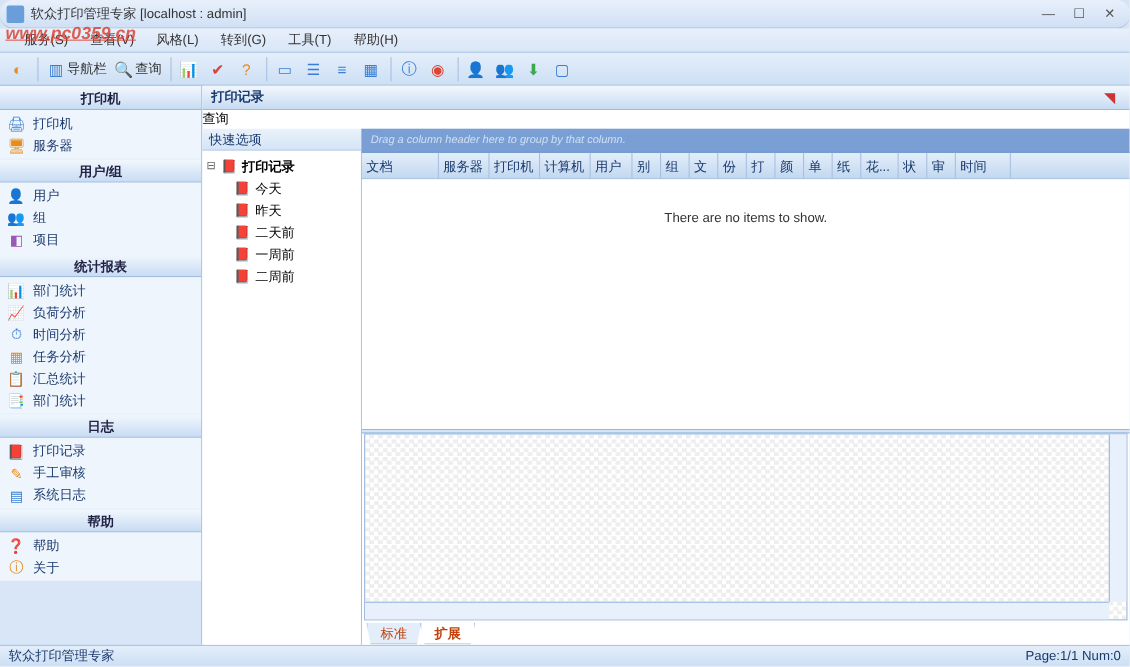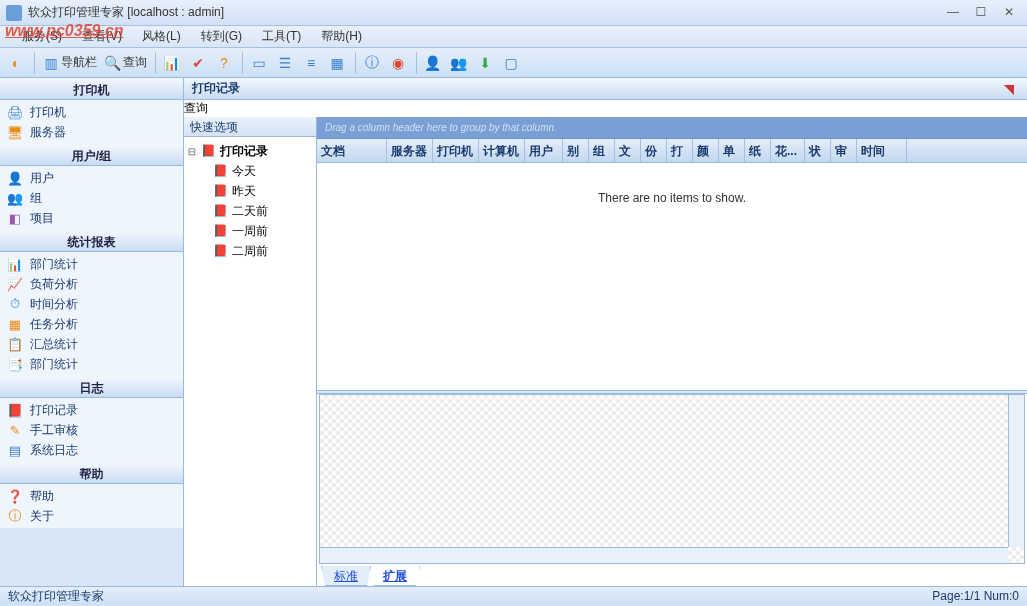--- a/index.html
+++ b/index.html
@@ -1,19 +1,19 @@
 <!DOCTYPE html>
 <html><head>
 <meta charset="utf-8">
 <style>
 * { margin: 0; padding: 0; box-sizing: border-box; font-family: "Microsoft YaHei", SimSun, Arial, sans-serif; font-size: 12px; }
 body { background: #d6e4f5; width: 1027px; height: 606px; overflow: hidden; position: relative; }
 
 
-.titlebar { height: 26px; background: linear-gradient(#e8f0fb, #d0e0f5); display: flex; align-items: center; padding: 0 6px; border-bottom: 1px solid #a8c0e0; }
+.titlebar { height: 26px; background: linear-gradient(#e8f0fb, #d0e0f5); display: flex; align-items: center; padding: 0 6px; border-bottom: 1px solid #a8c0e0; border-radius: 12px; }
 .titlebar .app-icon { width: 16px; height: 16px; background: #6a9edb; border-radius: 2px; margin-right: 6px; }
 .titlebar .title { flex: 1; color: #333; }
 .titlebar .wbtn { width: 24px; height: 18px; margin-left: 4px; text-align: center; line-height: 16px; color: #555; cursor: pointer; }
 
 
 .watermark { position: absolute; top: 8px; left: 5px; z-index: 100; pointer-events: none; opacity: 0.85; font-weight: bold; font-style: italic; }
 .watermark .big { font-size: 28px; color: #2a7fd4; text-shadow: 1px 1px #fff; }
 .watermark .url { font-size: 16px; color: #d43; text-decoration: underline; }
 
 
@@ -39,44 +39,44 @@
 .side-item .lbl { color: #1a3a6e; }
 
 
 .content { flex: 1; display: flex; flex-direction: column; background: #fff; }
 .content-header { height: 22px; background: linear-gradient(#f2f7fd, #c8dcf3); border-bottom: 1px solid #9bb8de; display: flex; align-items: center; padding: 0 8px; font-weight: bold; color: #1a3a6e; }
 .content-header .qbtn { margin-left: auto; width: 20px; text-align: center; color: #c33; cursor: pointer; }
 
 .content-body { flex: 1; display: flex; }
 
 
-.tree-panel { width: 133px; border-right: 1px solid #9bb8de; display: flex; flex-direction: column; }
+.tree-panel { width: 145px; border-right: 1px solid #9bb8de; display: flex; flex-direction: column; }
 .tree-header { height: 20px; background: linear-gradient(#eaf2fb, #d4e4f6); border-bottom: 1px solid #9bb8de; padding: 0 6px; line-height: 20px; color: #1a3a6e; }
 .tree { flex: 1; background: #fff; padding: 4px 2px; overflow: auto; }
 .tree-node { display: flex; align-items: center; height: 20px; cursor: pointer; }
 .tree-node .exp { width: 12px; text-align: center; color: #666; font-size: 10px; }
 .tree-node .tico { width: 16px; height: 16px; margin: 0 3px; display: inline-flex; align-items: center; justify-content: center; color: #c55; font-size: 12px; }
 .tree-node.child { padding-left: 24px; }
 .tree-node.root .tlbl { font-weight: bold; }
 
 
 .grid-area { flex: 1; display: flex; flex-direction: column; position: relative; }
 .group-bar { height: 22px; background: #7a9fd4; color: #cfe0f5; padding: 0 8px; line-height: 22px; border-bottom: 1px solid #6890c9; font-style: italic; font-size: 10px; }
-.grid-header { height: 24px; background: linear-gradient(#e4eefa, #c2d8f0); border-bottom: 1px solid #9bb8de; display: flex; font-weight: bold; }
+.grid-header { height: 24px; background: linear-gradient(#e4eefa, #c2d8f0); border-bottom: 1px solid #9bb8de; display: flex; }
 .grid-header .col { border-right: 1px solid #a8c0e0; padding: 0 4px; line-height: 24px; color: #1a3a6e; white-space: nowrap; overflow: hidden; }
 .grid-body { flex: 1; background: #fff; position: relative; text-align: center; padding-top: 28px; color: #333; }
 
 .splitter { height: 4px; background: #d8e6f7; border-top: 1px solid #9bb8de; border-bottom: 1px solid #9bb8de; cursor: ns-resize; }
 
 .preview { height: 170px; background: repeating-conic-gradient(#eee 0 25%, #fff 0 50%) 0 0 / 8px 8px; border: 1px solid #9bb8de; margin: 0 2px; position: relative; }
 .preview .sbar { position: absolute; right: 0; top: 0; bottom: 16px; width: 16px; background: #e8f0fb; border-left: 1px solid #9bb8de; }
 .preview .sbar-h { position: absolute; left: 0; right: 16px; bottom: 0; height: 16px; background: #e8f0fb; border-top: 1px solid #9bb8de; }
 
 .detail-tabs { height: 22px; display: flex; align-items: flex-end; padding-left: 4px; background: #fff; }
-.detail-tabs .dtab { height: 20px; padding: 0 12px; line-height: 20px; border: 1px solid #9bb8de; border-top: none; background: #e4eefa; color: #1d4ed8; cursor: pointer; margin-right: -1px; clip-path: polygon(0 0, 100% 0, 92% 100%, 8% 100%); text-decoration: underline; }
+.detail-tabs .dtab { height: 20px; padding: 0 12px; line-height: 20px; border: 1px solid #9bb8de; border-top: none; background: #e4eefa; color: #c2410c; cursor: pointer; margin-right: -1px; clip-path: polygon(0 0, 100% 0, 92% 100%, 8% 100%); }
 .detail-tabs .dtab.active { background: #fff; font-weight: bold; }
 
 
 .statusbar { height: 19px; background: linear-gradient(#e4eefa, #cde0f5); border-top: 1px solid #9bb8de; display: flex; align-items: center; padding: 0 8px; color: #1a3a6e; }
 .statusbar .right { margin-left: auto; }
 
 
 .c-orange { color: #e88b1a; } .c-blue { color: #3a7fd4; } .c-green { color: #3aa94b; } .c-red { color: #d43; } .c-purple { color: #9b59b6; }
 </style>
 </head>

